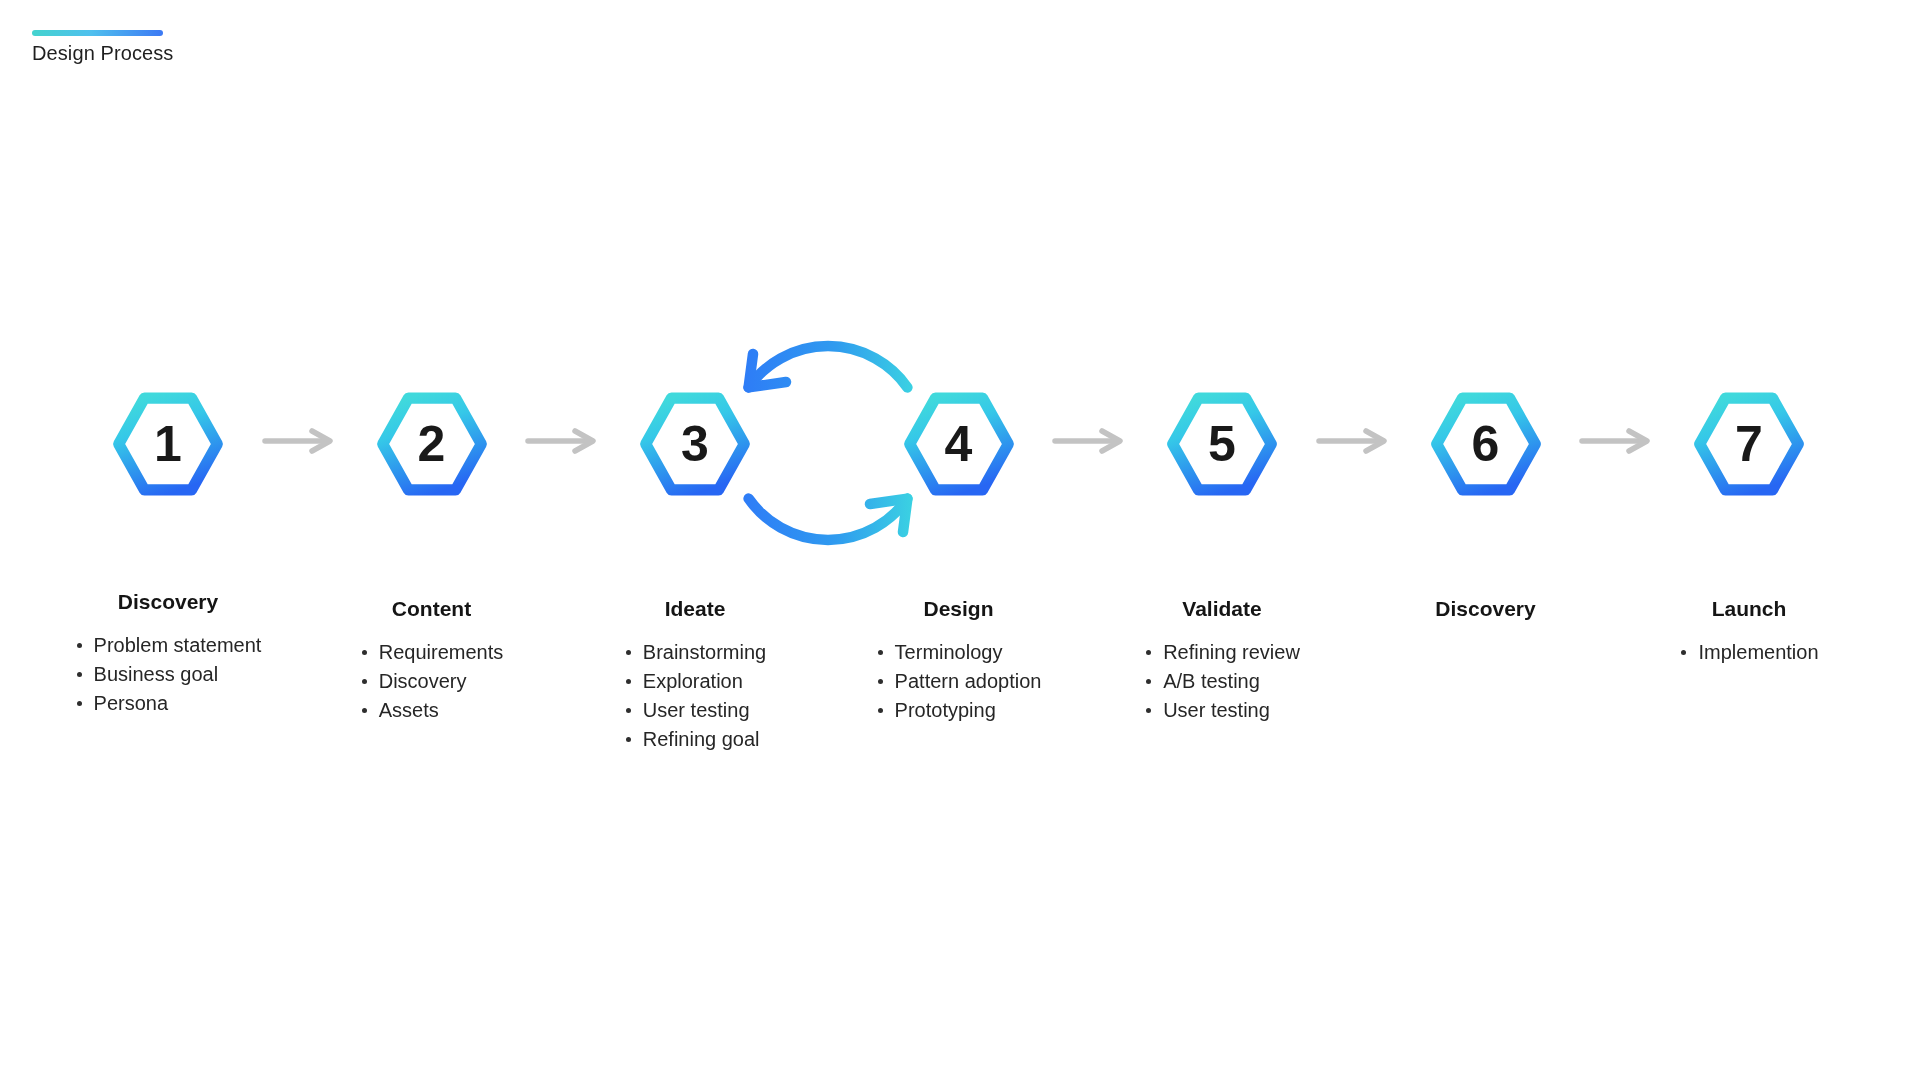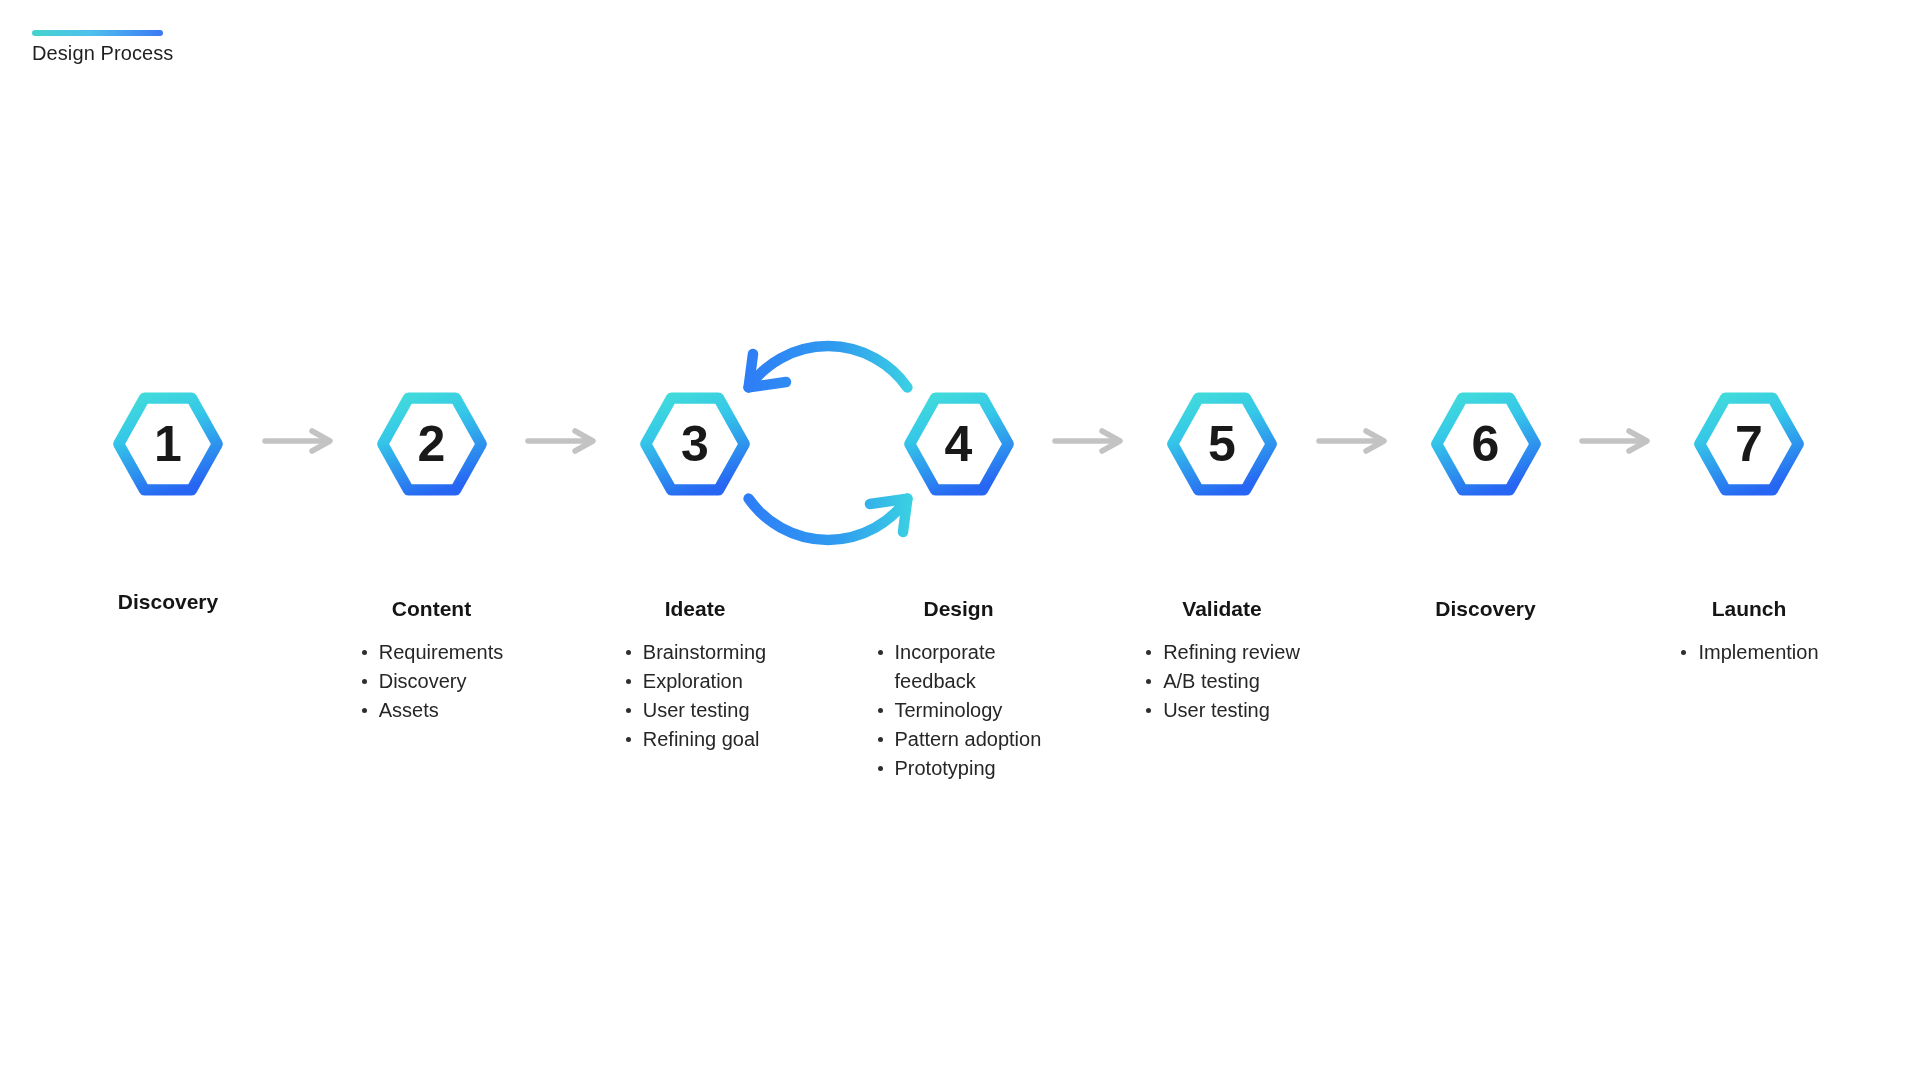--- a/index.html
+++ b/index.html
@@ -79,20 +79,21 @@
             <stop offset="0.32" stop-color="#35C8E8"></stop>
             <stop offset="1" stop-color="#2766F3"></stop>
           </linearGradient>
         </defs>
         <path d="M6 50 L29 9 L71 9 L94 50 L71 91 L29 91 Z" fill="none" stroke="url(#hexgrad)" stroke-width="10" stroke-linejoin="round"></path>
       </svg>
       <span class="hex-num">1</span>
     </div>
     <div class="col first" style="left: 58px;">
       <h2 class="step-title">Discovery</h2>
+      <ul class="bullets"><li>Problem statement</li><li>Business goal</li><li>Persona</li></ul>
     </div>
   </div>
 
   <div class="step">
     <div class="hex-wrap" style="left: 375.5px;">
       <svg class="hex-svg" viewBox="0 0 100 100">
         <defs>
           <linearGradient id="hexgrad" x1="0.25" y1="0" x2="0.62" y2="1">
             <stop offset="0" stop-color="#40D9DC"></stop>
             <stop offset="0.32" stop-color="#35C8E8"></stop>
@@ -138,21 +139,21 @@
             <stop offset="0.32" stop-color="#35C8E8"></stop>
             <stop offset="1" stop-color="#2766F3"></stop>
           </linearGradient>
         </defs>
         <path d="M6 50 L29 9 L71 9 L94 50 L71 91 L29 91 Z" fill="none" stroke="url(#hexgrad)" stroke-width="10" stroke-linejoin="round"></path>
       </svg>
       <span class="hex-num">4</span>
     </div>
     <div class="col" style="left: 848.5px;">
       <h2 class="step-title">Design</h2>
-      <ul class="bullets"><li>Incorporate feedback</li><li>Terminology</li><li>Pattern adoption</li><li>Prototyping</li></ul>
+      <ul class="bullets"><li>Terminology</li><li>Pattern adoption</li><li>Prototyping</li></ul>
     </div>
   </div>
 
   <div class="step">
     <div class="hex-wrap" style="left: 1166px;">
       <svg class="hex-svg" viewBox="0 0 100 100">
         <defs>
           <linearGradient id="hexgrad" x1="0.25" y1="0" x2="0.62" y2="1">
             <stop offset="0" stop-color="#40D9DC"></stop>
             <stop offset="0.32" stop-color="#35C8E8"></stop>

